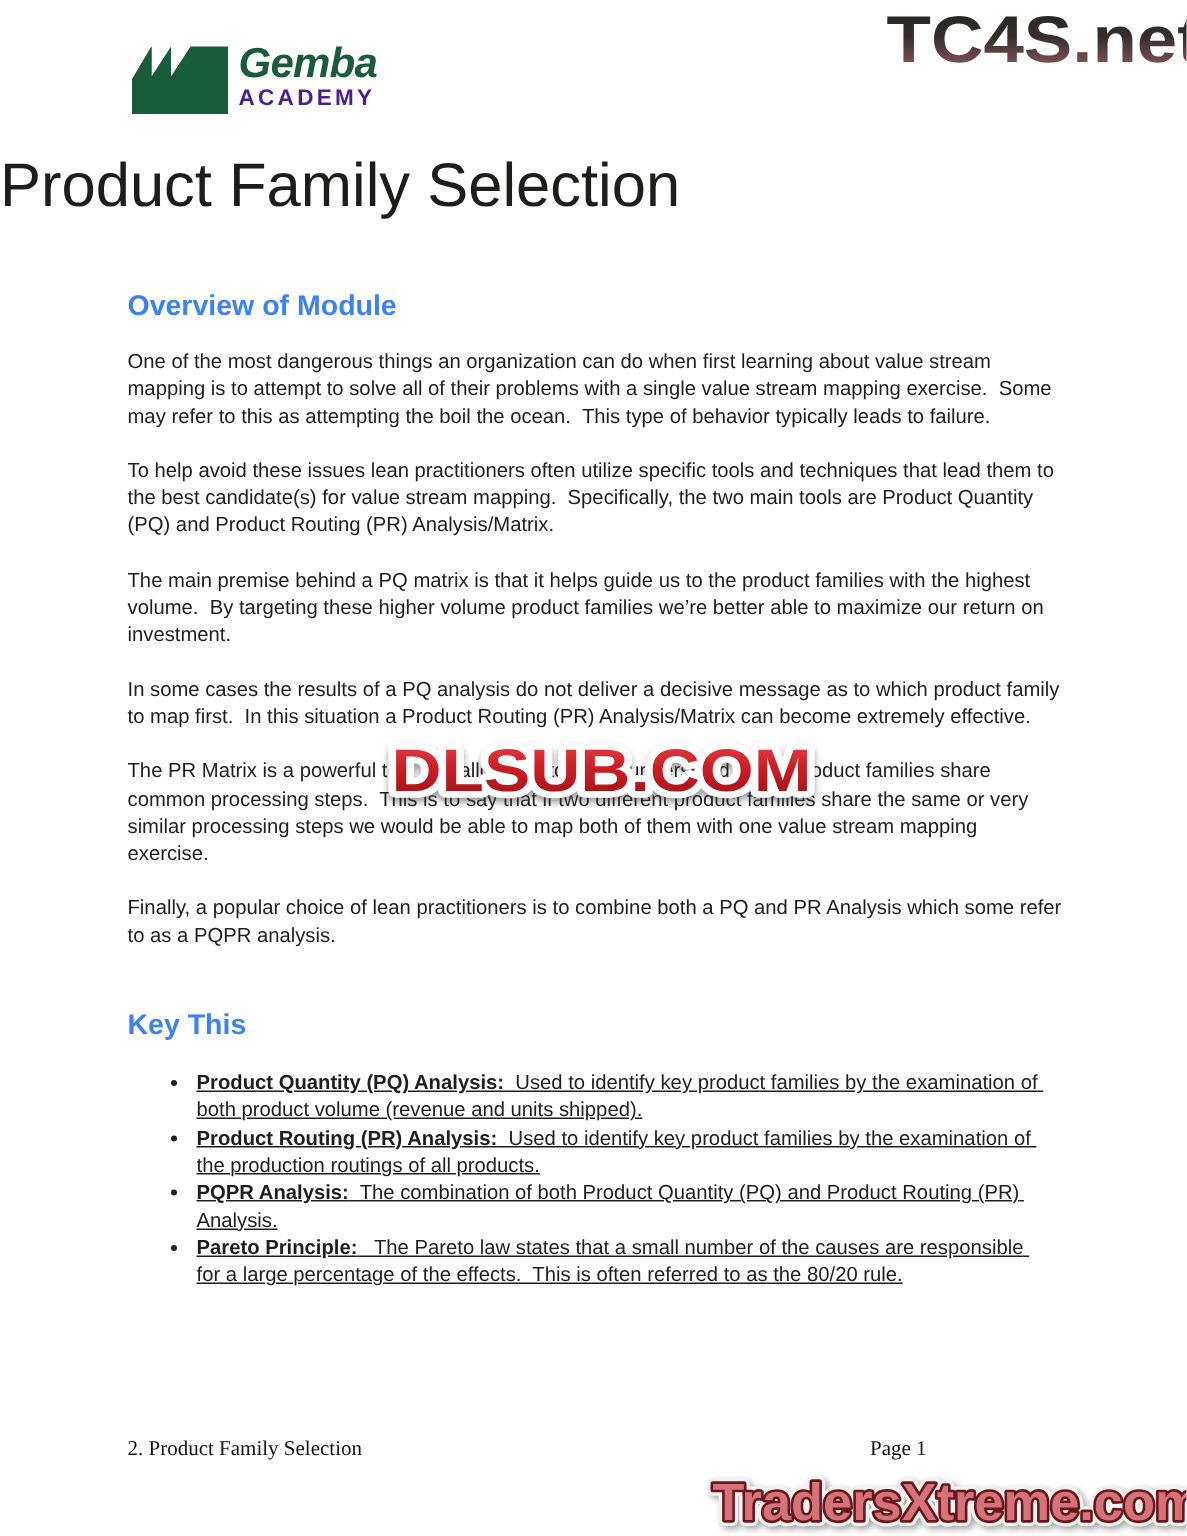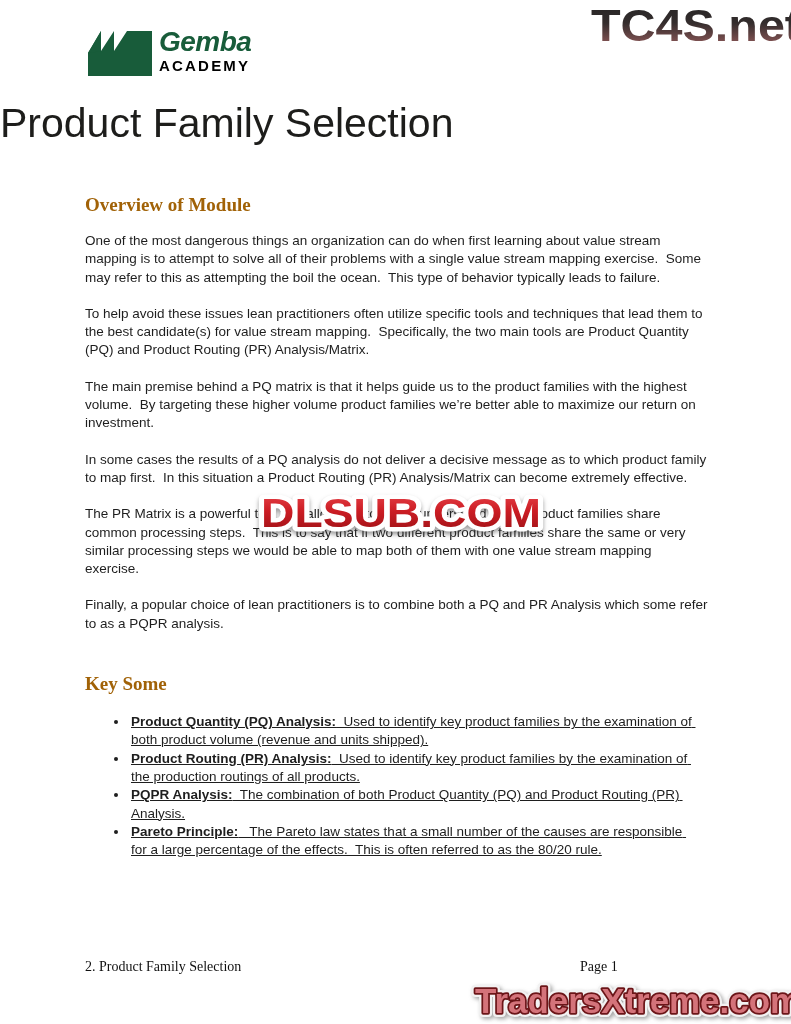--- a/index.html
+++ b/index.html
@@ -15,21 +15,21 @@
 
   
   .logo{position:absolute;left:88px;top:28px;display:flex;align-items:flex-start;gap:7px;}
   .logo-icon{display:block;}
   .logo-text{display:flex;flex-direction:column;line-height:1;}
   .logo-name{
     font-size:28px;font-weight:bold;font-style:italic;
     color:#185c3a;letter-spacing:-0.5px;
   }
   .logo-sub{
-    font-size:15px;font-weight:bold;color:#000000;
+    font-size:15px;font-weight:bold;color:#4c1d95;
     letter-spacing:2.2px;margin-top:2px;
   }
 
   
   .wm-tc4s{position:absolute;top:2px;right:2px;}
   .wm-dlsub{position:absolute;left:253px;top:485px;filter:drop-shadow(0 3px 2px rgba(60,60,60,.5));}
   .wm-traders{position:absolute;left:470px;top:979px;filter:drop-shadow(2px 2px 2px rgba(90,90,90,.55));}
 
   
   .title{
@@ -39,21 +39,21 @@
   }
 
   
   .content{
     position:absolute;left:85px;top:194px;width:623px;
     font-size:13.5px;line-height:18.3px;color:#1e1e1e;
   }
   .content h2{
     margin:0 0 16px 0;
     font-size:19px;line-height:22px;
-    color:#a16207;font-weight:bold;font-family:Liberation Serif, serif;
+    color:#3b82f6;font-weight:bold;
   }
   .content h2.key-terms{margin-top:40px;margin-bottom:18px;}
   .content p{margin:0 0 18px 0;white-space:pre-wrap;}
   .content ul{margin:14px;padding-left:30px;text-decoration:underline;}
   .content li{margin:0;padding-left:2px;white-space:normal;}
   .content li .li-text{white-space:pre-wrap;}
   .content .term{font-weight:bold;}
 
   
   .footer-left,.footer-right{
@@ -97,21 +97,21 @@
 
     <h2>Overview of Module</h2>
 
     <p>One of the most dangerous things an organization can do when first learning about value stream mapping is to attempt to solve all of their problems with a single value stream mapping exercise.  Some may refer to this as attempting the boil the ocean.  This type of behavior typically leads to failure.</p>
     <p>To help avoid these issues lean practitioners often utilize specific tools and techniques that lead them to the best candidate(s) for value stream mapping.  Specifically, the two main tools are Product Quantity (PQ) and Product Routing (PR) Analysis/Matrix.</p>
     <p>The main premise behind a PQ matrix is that it helps guide us to the product families with the highest volume.  By targeting these higher volume product families we’re better able to maximize our return on investment.</p>
     <p>In some cases the results of a PQ analysis do not deliver a decisive message as to which product family to map first.  In this situation a Product Routing (PR) Analysis/Matrix can become extremely effective.</p>
     <p>The PR Matrix is a powerful tool that allows us to better understand which product families share common processing steps.  This is to say that if two different product families share the same or very similar processing steps we would be able to map both of them with one value stream mapping exercise.</p>
     <p>Finally, a popular choice of lean practitioners is to combine both a PQ and PR Analysis which some refer to as a PQPR analysis.</p>
 
-    <h2 class="key-terms">Key Some</h2>
+    <h2 class="key-terms">Key This</h2>
 
     <ul>
       <li><span class="li-text"><span class="term">Product Quantity (PQ) Analysis:</span><span>  Used to identify key product families by the examination of both product volume (revenue and units shipped).</span></span></li>
       <li><span class="li-text"><span class="term">Product Routing (PR) Analysis:</span><span>  Used to identify key product families by the examination of the production routings of all products.</span></span></li>
       <li><span class="li-text"><span class="term">PQPR Analysis:</span><span>  The combination of both Product Quantity (PQ) and Product Routing (PR) Analysis.</span></span></li>
       <li><span class="li-text"><span class="term">Pareto Principle:</span><span>   The Pareto law states that a small number of the causes are responsible for a large percentage of the effects.  This is often referred to as the 80/20 rule.</span></span></li>
     </ul>
   </div>
 
   <svg class="wm-dlsub" width="296" height="56" viewBox="0 0 296 56">

